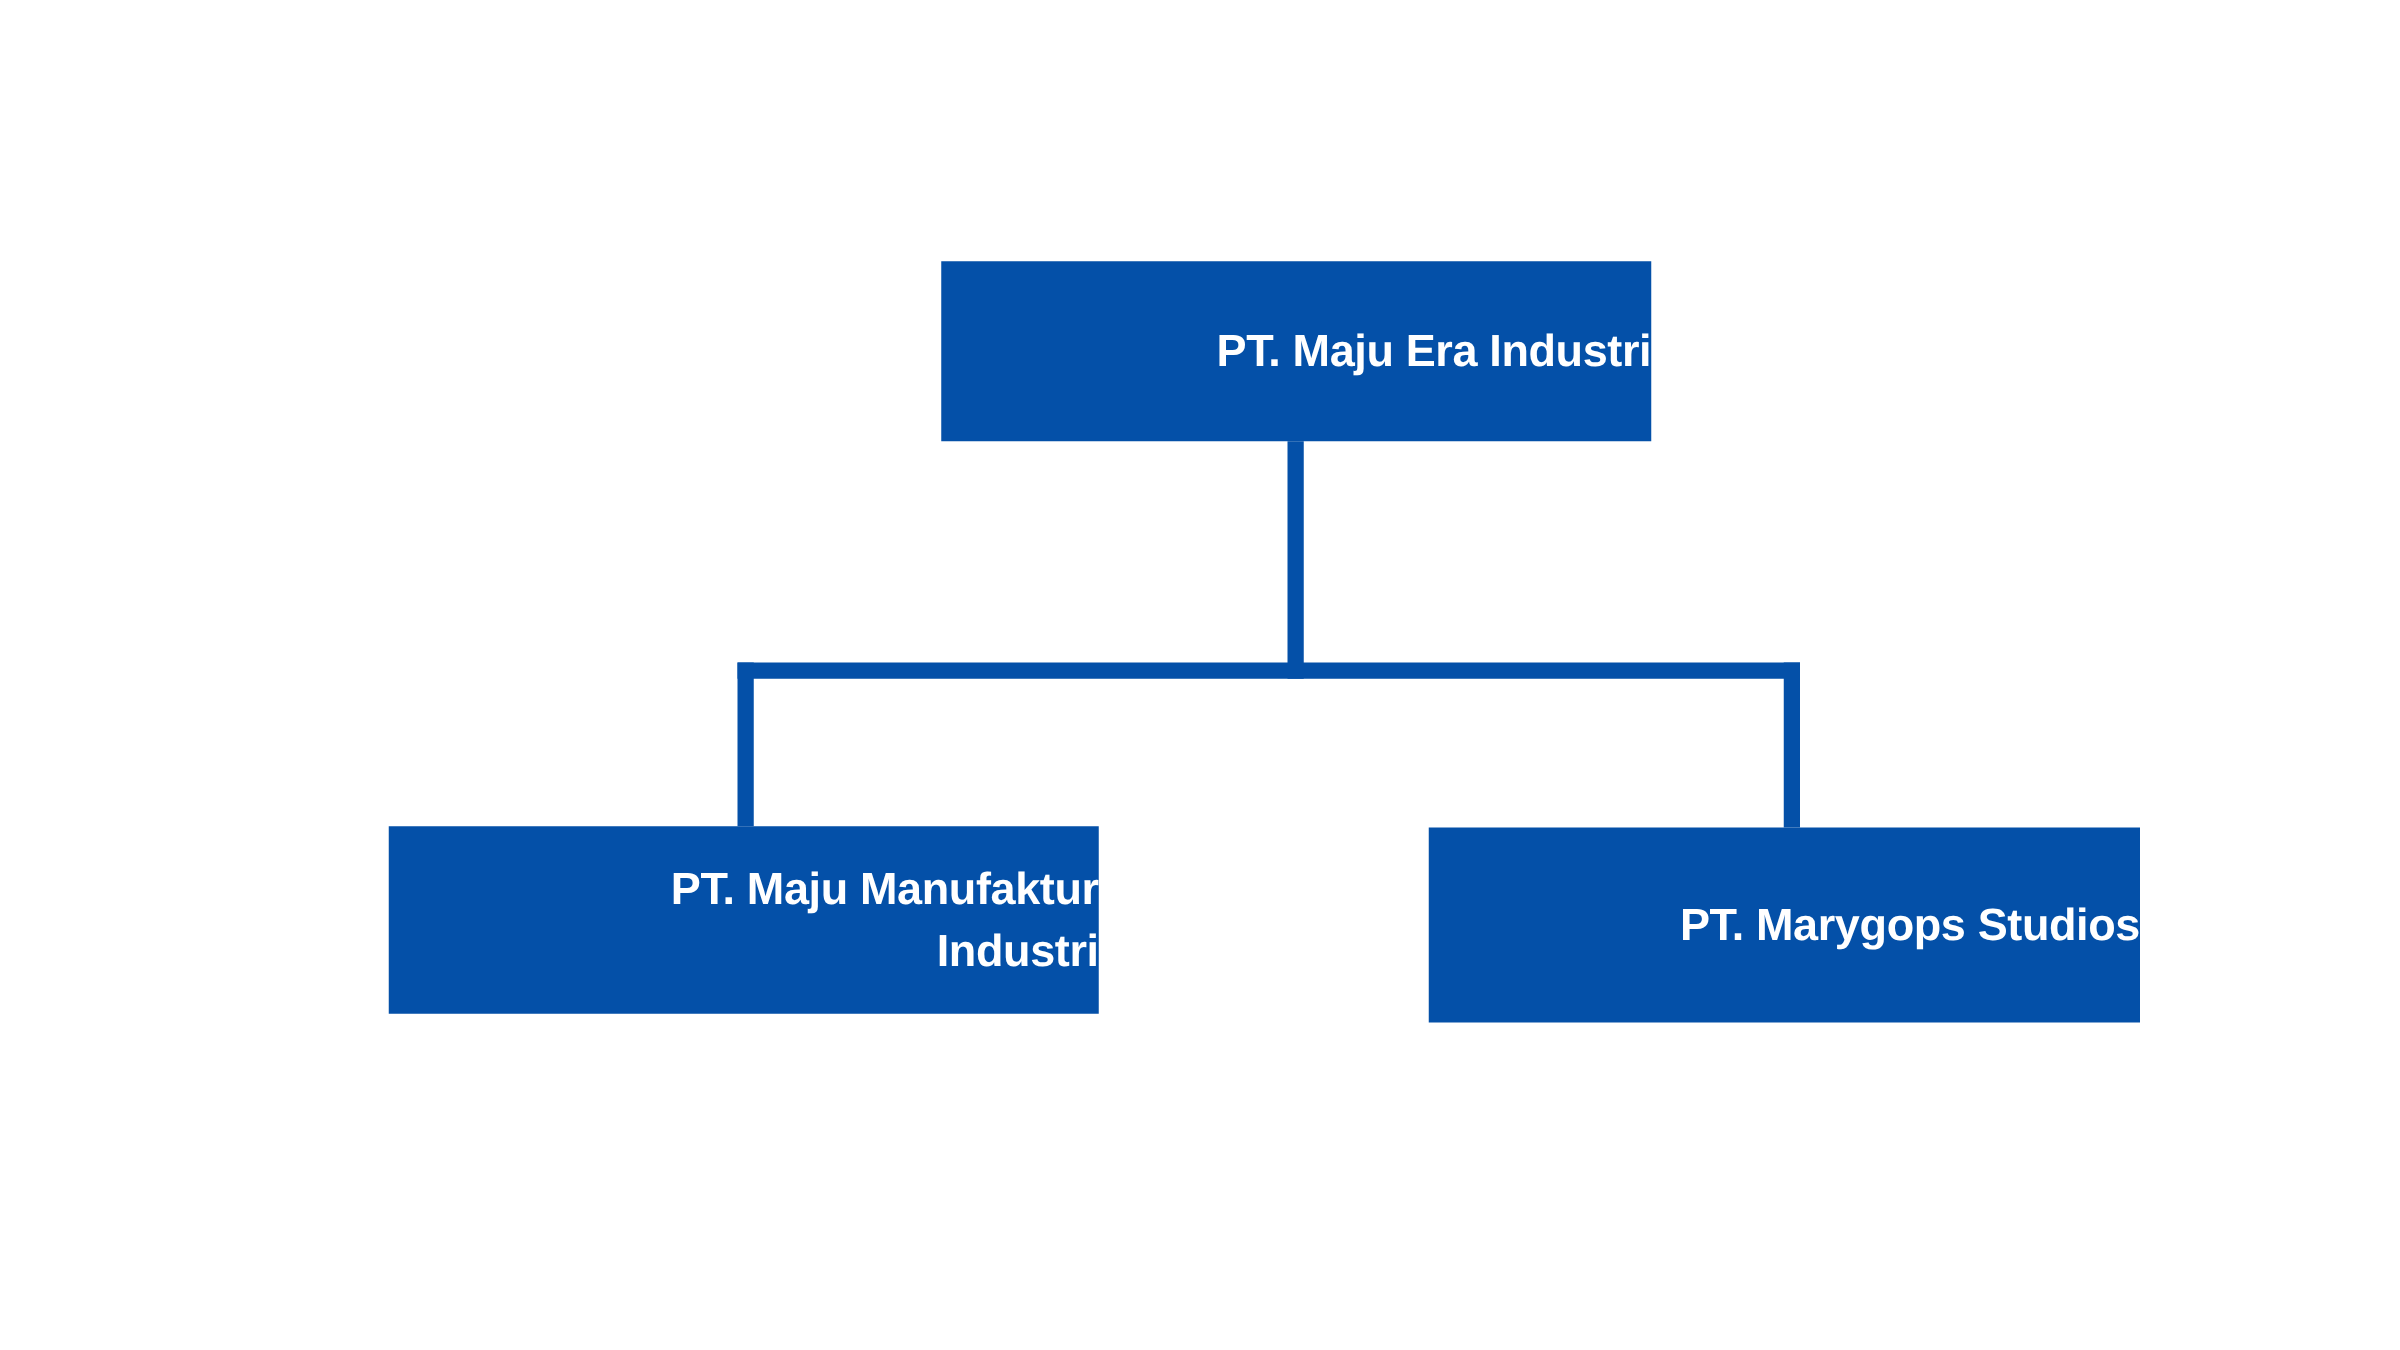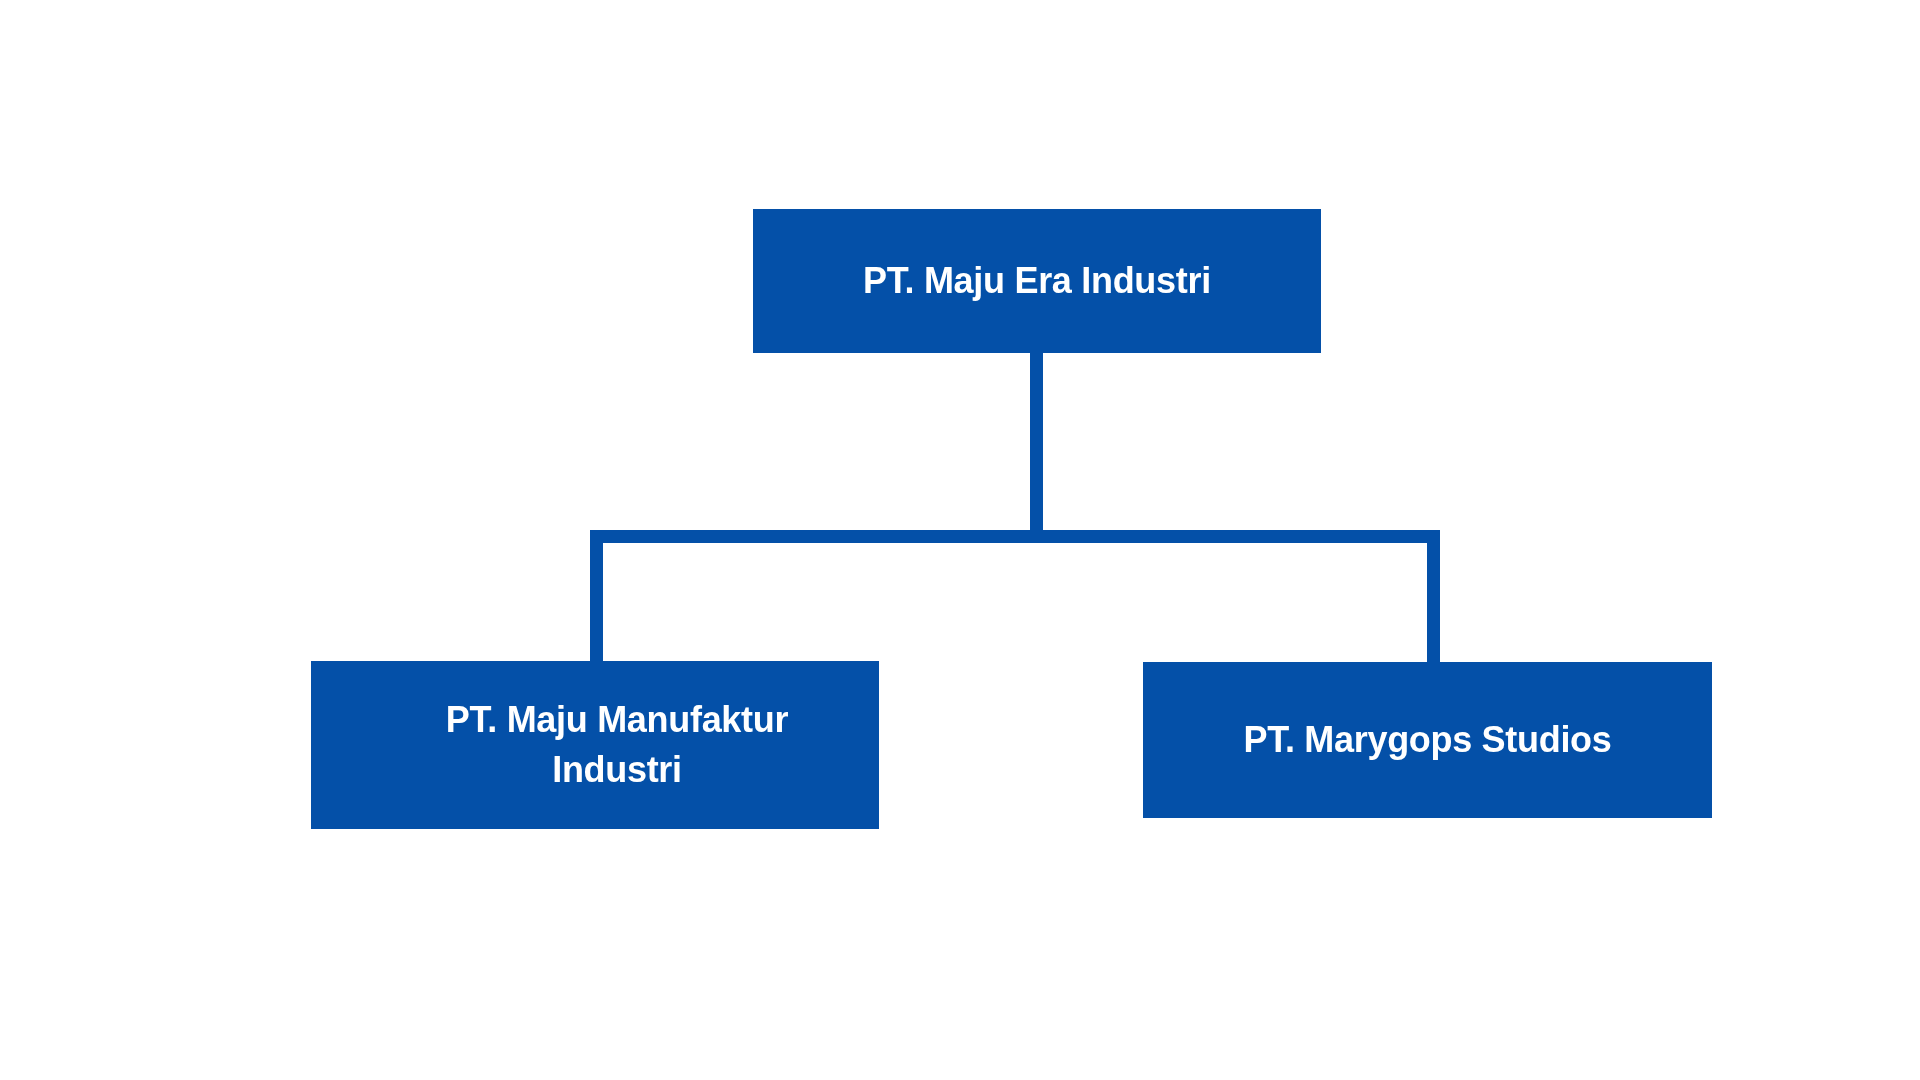--- a/index.html
+++ b/index.html
@@ -25,35 +25,35 @@
     width: 1920px;
     height: 1080px;
     background: var(--bg);
   }
   .org-node {
     position: absolute;
     background: var(--node-fill);
     color: var(--node-text);
     display: flex;
     flex-direction: column;
-    align-items: center;
+    align-items: flex-end;
     justify-content: center;
     text-align: center;
     font-weight: 700;
     font-size: 36px;
     letter-spacing: -0.3px;
     line-height: 50px;
   }
   .node-parent {
     left: 753px; top: 209px;
     width: 568px; height: 144px;
   }
   .node-sub-left {
     left: 311px; top: 661px;
-    width: 568px; height: 168px; padding-left: 44px;
+    width: 568px; height: 150px; padding-left: 44px;
   }
   .node-sub-right {
     left: 1143px; top: 662px;
     width: 569px; height: 156px;
   }
   .node-line { display: block; }
   .connector {
     position: absolute;
     background: var(--connector);
   }

